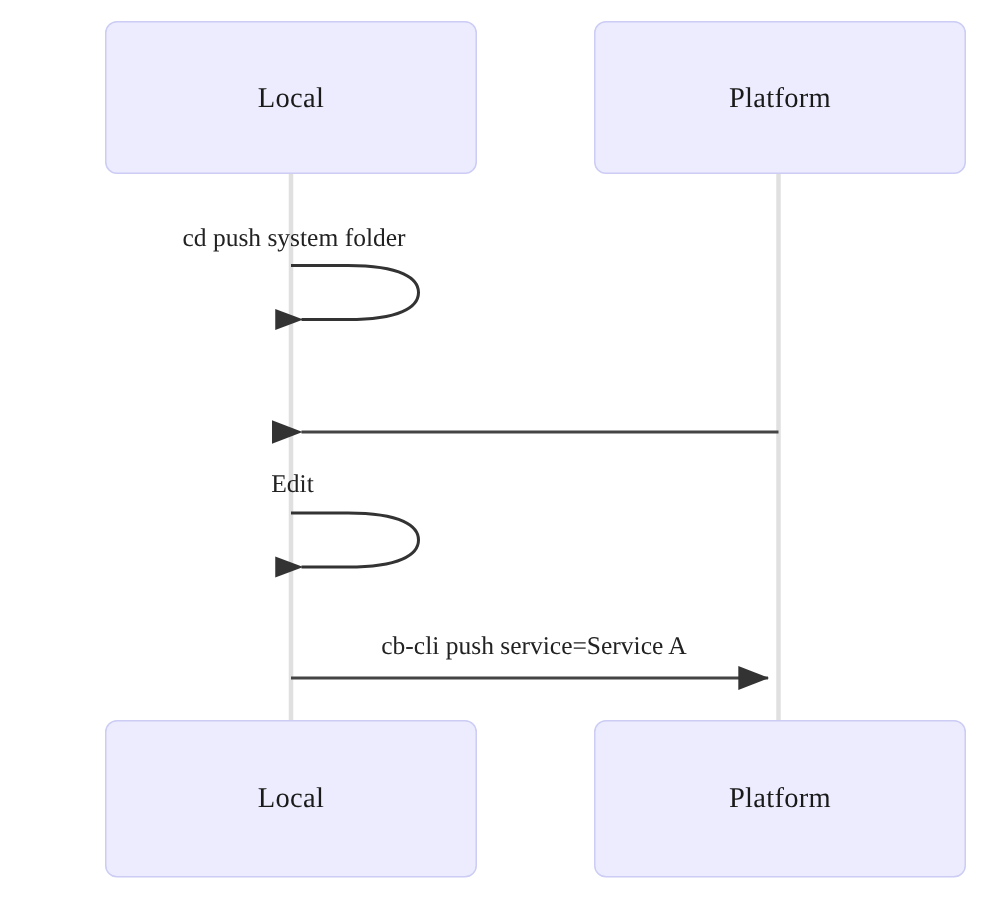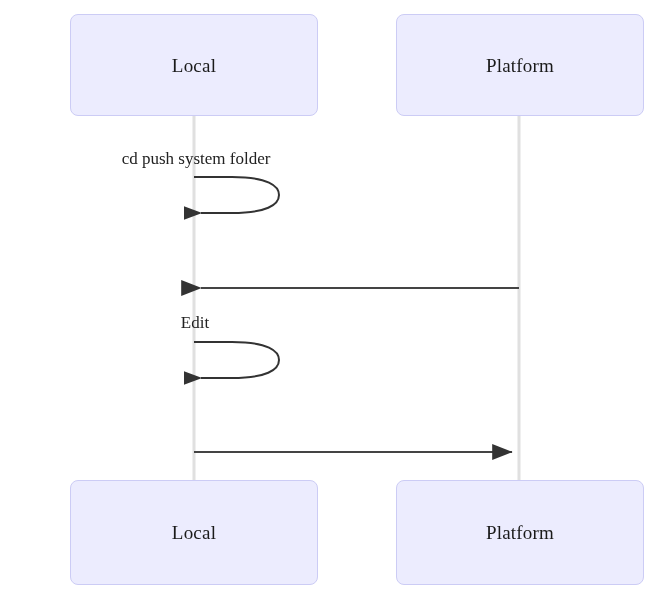--- a/index.html
+++ b/index.html
@@ -100,14 +100,15 @@
 
   <div class="actor-box" style="left:396px; top:480px; width:248px; height:105px;">
     <span class="actor-label">Platform</span>
   </div>
 
   <div class="msg-label" style="left:196px; top:150px;">cd push system folder</div>
 
 
   <div class="msg-label" style="left:195px; top:314px;">Edit</div>
 
+  <div class="msg-label" style="left:356px; top:422px;">cb-cli push service=Service A</div>
 
 </div>
 
 </body></html>

